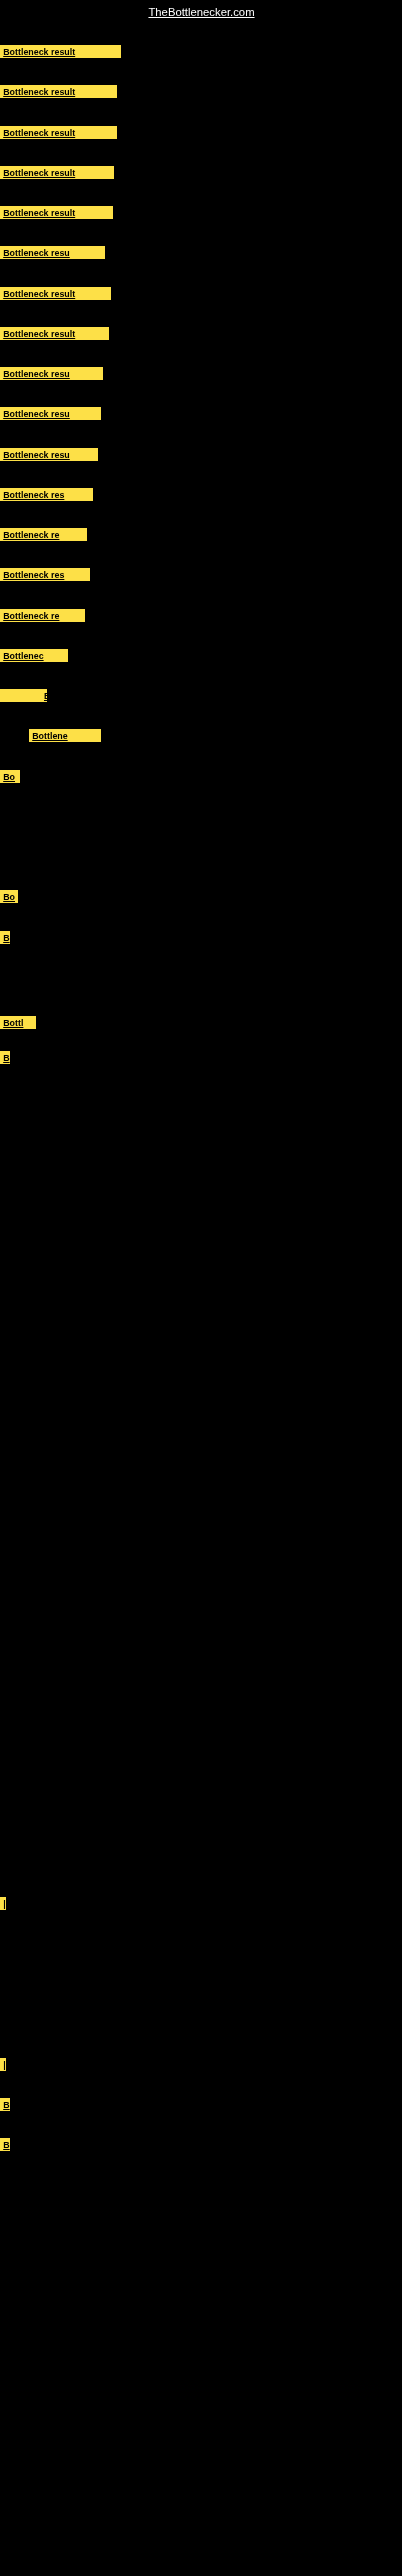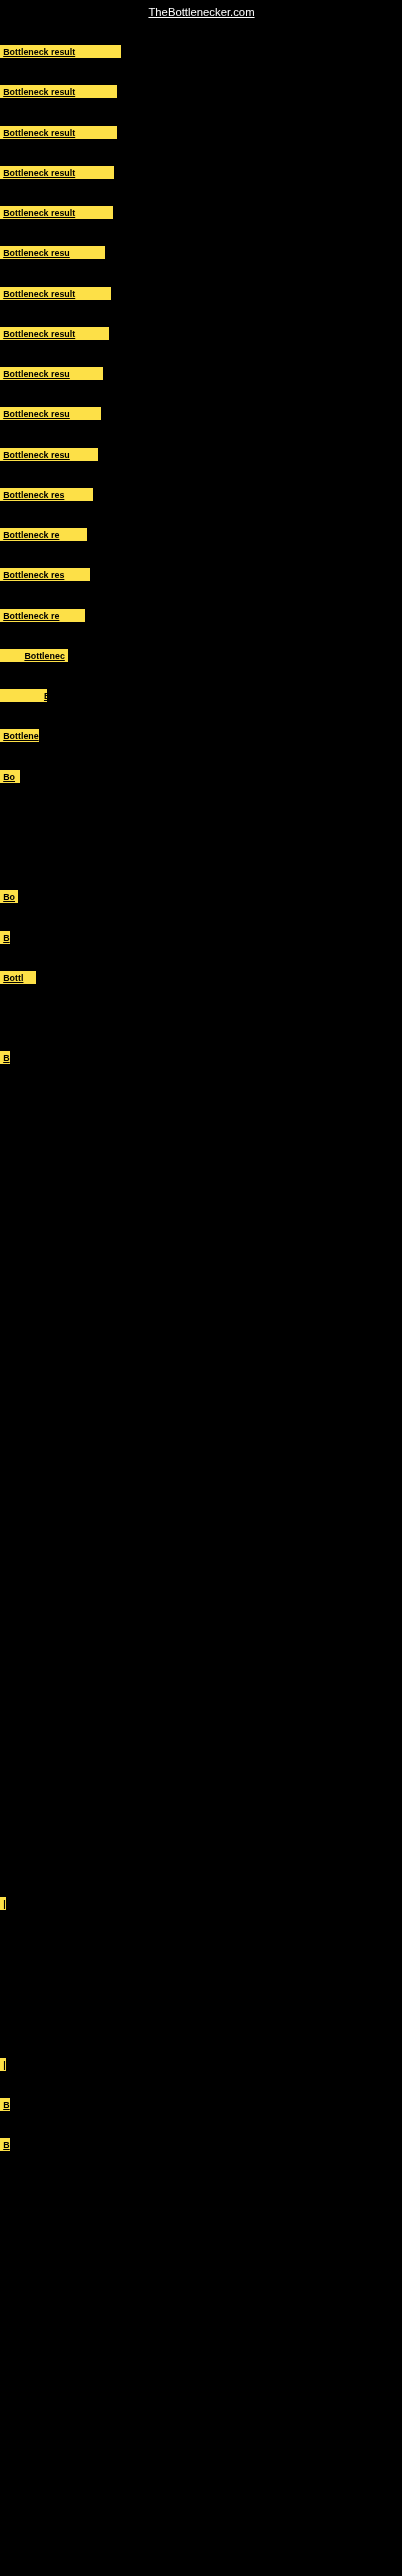--- a/index.html
+++ b/index.html
@@ -48,26 +48,26 @@
     <div class="bottleneck-label" style="top: 246px; width: 105px; font-size: 8.9px;">Bottleneck resu</div>
     <div class="bottleneck-label" style="top: 287px; width: 111px; font-size: 8.9px;">Bottleneck result</div>
     <div class="bottleneck-label" style="top: 327px; width: 109px; font-size: 8.9px;">Bottleneck result</div>
     <div class="bottleneck-label" style="top: 367px; width: 103px; font-size: 8.9px;">Bottleneck resu</div>
     <div class="bottleneck-label" style="top: 407px; width: 101px; font-size: 8.9px;">Bottleneck resu</div>
     <div class="bottleneck-label" style="top: 448px; width: 98px; font-size: 8.9px;">Bottleneck resu</div>
     <div class="bottleneck-label" style="top: 488px; width: 93px; font-size: 8.9px;">Bottleneck res</div>
     <div class="bottleneck-label" style="top: 528px; width: 87px; font-size: 8.9px;">Bottleneck re</div>
     <div class="bottleneck-label" style="top: 568px; width: 90px; font-size: 8.9px;">Bottleneck res</div>
     <div class="bottleneck-label" style="top: 609px; width: 85px; font-size: 8.9px;">Bottleneck re</div>
-    <div class="bottleneck-label" style="top: 649px; width: 68px; font-size: 8.9px; text-align: right;">Bottlenec</div>
+    <div class="bottleneck-label" style="top: 649px; width: 68px; font-size: 8.9px;">Bottlenec</div>
     <div class="bottleneck-label" style="top: 689px; width: 32px; font-size: 8.9px; padding-left: 44px;">Bott</div>
-    <div class="bottleneck-label" style="top: 729px; width: 39px; font-size: 8.9px;">Bottlene</div>
+    <div class="bottleneck-label" style="top: 729px; width: 72px; font-size: 8.9px; margin-left: 29px;">Bottlene</div>
     <div class="bottleneck-label" style="top: 770px; width: 20px; font-size: 8.9px;">Bo</div>
     <div class="bottleneck-label" style="top: 890px; width: 17.7px; font-size: 8.9px;">Bo</div>
     <div class="bottleneck-label" style="top: 931px; width: 9.7px; font-size: 8.9px;">B</div>
-    <div class="bottleneck-label" style="top: 971px; width: 36px; font-size: 8.9px;">Bottl</div>
+    <div class="bottleneck-label" style="top: 1016px; width: 36px; font-size: 8.9px;">Bottl</div>
     <div class="bottleneck-label" style="top: 1051px; width: 9.7px; font-size: 8.9px;">B</div>
     <div class="bottleneck-label" style="top: 1897px; width: 4.8px; font-size: 8.9px;">|</div>
     <div class="bottleneck-label" style="top: 2058px; width: 4.8px; font-size: 8.9px;">|</div>
     <div class="bottleneck-label" style="top: 2098px; width: 9.7px; font-size: 8.9px;">B</div>
     <div class="bottleneck-label" style="top: 2138px; width: 9.7px; font-size: 8.9px;">B</div>
   </div>
 
 
 </body></html>

